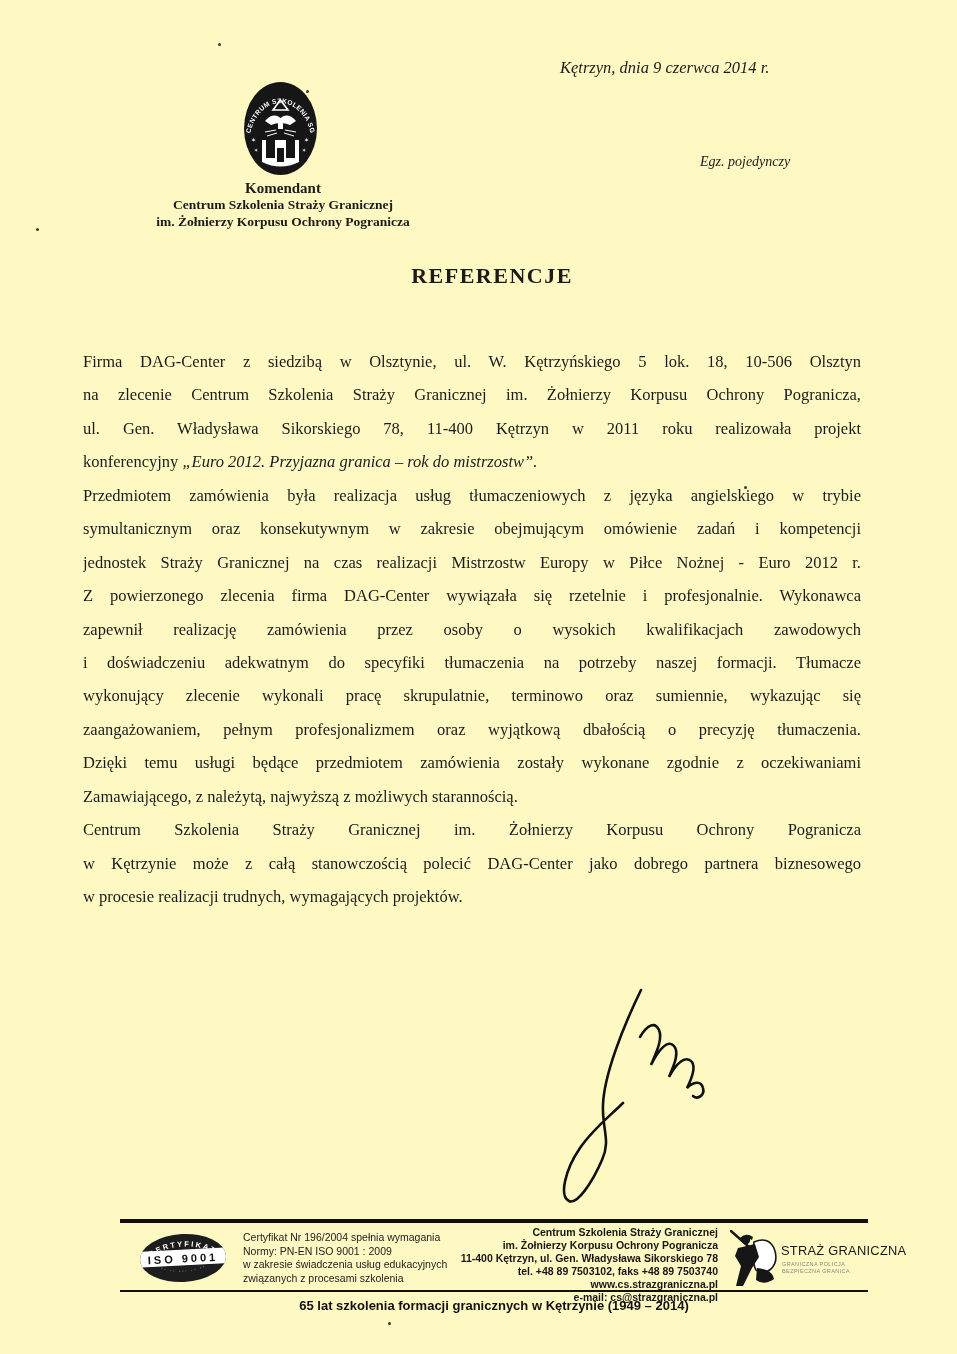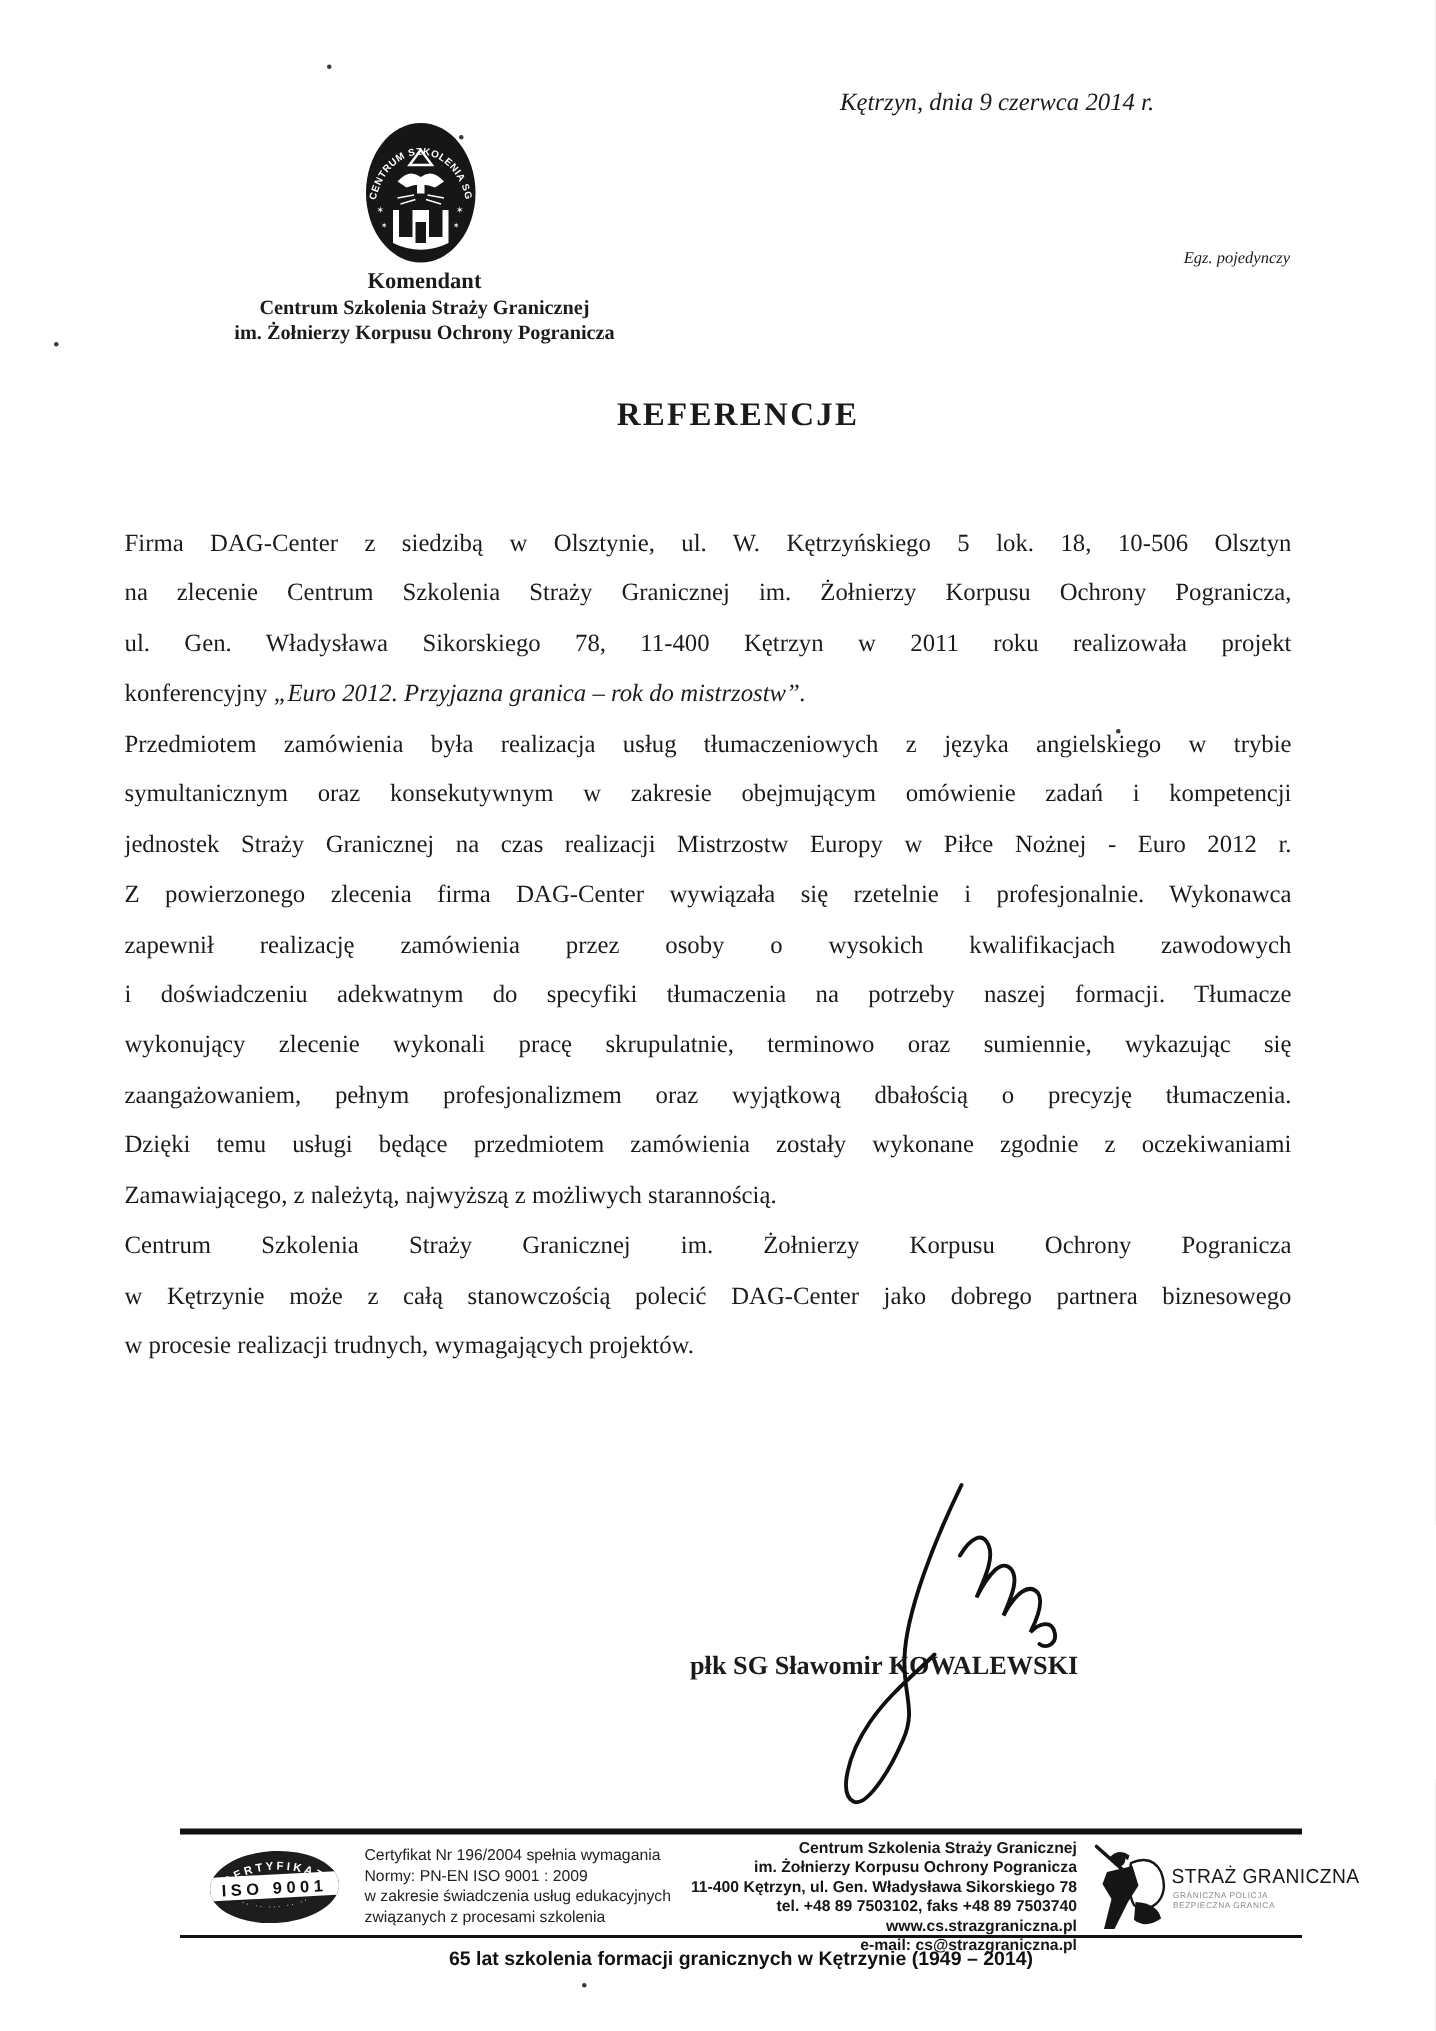--- a/index.html
+++ b/index.html
@@ -1,23 +1,23 @@
 <!DOCTYPE html>
 <html><head>
 <meta charset="utf-8">
 <style>
   html,body{margin:0;padding:0;background:#e8e8e8;}
   .page{
-    position:relative;width:957px;height:1354px;background:#ffffff;
+    position:relative;width:957px;height:1354px;background:#fef9c3;
     font-family:"Liberation Serif", serif;color:#1b1b1b;overflow:hidden;
   }
   .abs{position:absolute;}
   
   .date-line{top:58px;left:560px;width:290px;text-align:left;font-style:italic;font-size:16.5px;}
-  .copy-note{top:154px;left:700px;width:160px;text-align:right;font-style:italic;font-size:11px;margin-top:12px;}
+  .copy-note{top:154px;left:700px;width:160px;font-style:italic;font-size:14px;}
   
   .seal{top:80px;left:243px;}
   .issuer{top:167px;left:128px;width:310px;text-align:center;font-weight:bold;}
   .issuer .t1{font-size:15px;line-height:18px;margin-top:12px;}
   .issuer .t2{font-size:13.5px;line-height:16.5px;}
   
   .doc-title{top:263px;left:0;width:984px;text-align:center;font-weight:bold;font-size:22px;letter-spacing:1.5px;}
   
   .body-text{top:345px;left:83px;width:778px;font-size:16.5px;}
   .body-text .line{height:33.45px;line-height:33.45px;overflow:hidden;
@@ -103,21 +103,20 @@
     <div class="line">i doświadczeniu adekwatnym do specyfiki tłumaczenia na potrzeby naszej formacji.  Tłumacze</div>
     <div class="line">wykonujący zlecenie wykonali pracę skrupulatnie, terminowo oraz sumiennie, wykazując się</div>
     <div class="line">zaangażowaniem, pełnym profesjonalizmem oraz wyjątkową dbałością o precyzję tłumaczenia.</div>
     <div class="line">Dzięki temu usługi będące przedmiotem zamówienia zostały wykonane zgodnie z oczekiwaniami</div>
     <div class="line end">Zamawiającego, z należytą, najwyższą z możliwych starannością.</div>
     <div class="line">Centrum Szkolenia Straży Granicznej im. Żołnierzy Korpusu Ochrony Pogranicza</div>
     <div class="line">w Kętrzynie może z całą stanowczością polecić DAG-Center jako dobrego partnera biznesowego</div>
     <div class="line end">w procesie realizacji trudnych, wymagających projektów.</div>
   </div>
 
-  <div class="abs signer">płk SG Sławomir KOWALEWSKI</div>
   <div class="abs sig-svg">
     <svg width="200" height="225" viewBox="0 0 200 225">
       <g fill="none" stroke="#101010" stroke-width="2.6" stroke-linecap="round">
         <path d="M96 5 C78 42 59 90 58 120 C57 145 66 155 57 175 C47 198 32 220 24 216 C14 211 20 185 35 163 C48 144 66 130 78 118"></path>
         <path d="M95 52 C102 40 110 36 114 45 C118 54 111 68 106 80 C114 64 123 54 129 61 C135 68 128 82 124 92 C132 77 141 70 147 77 C151 83 146 95 142 103 C148 97 156 95 158 103 C160 110 153 115 148 111"></path>
       </g>
     </svg>
   </div>
 
   <div class="abs rule rule1"></div>

